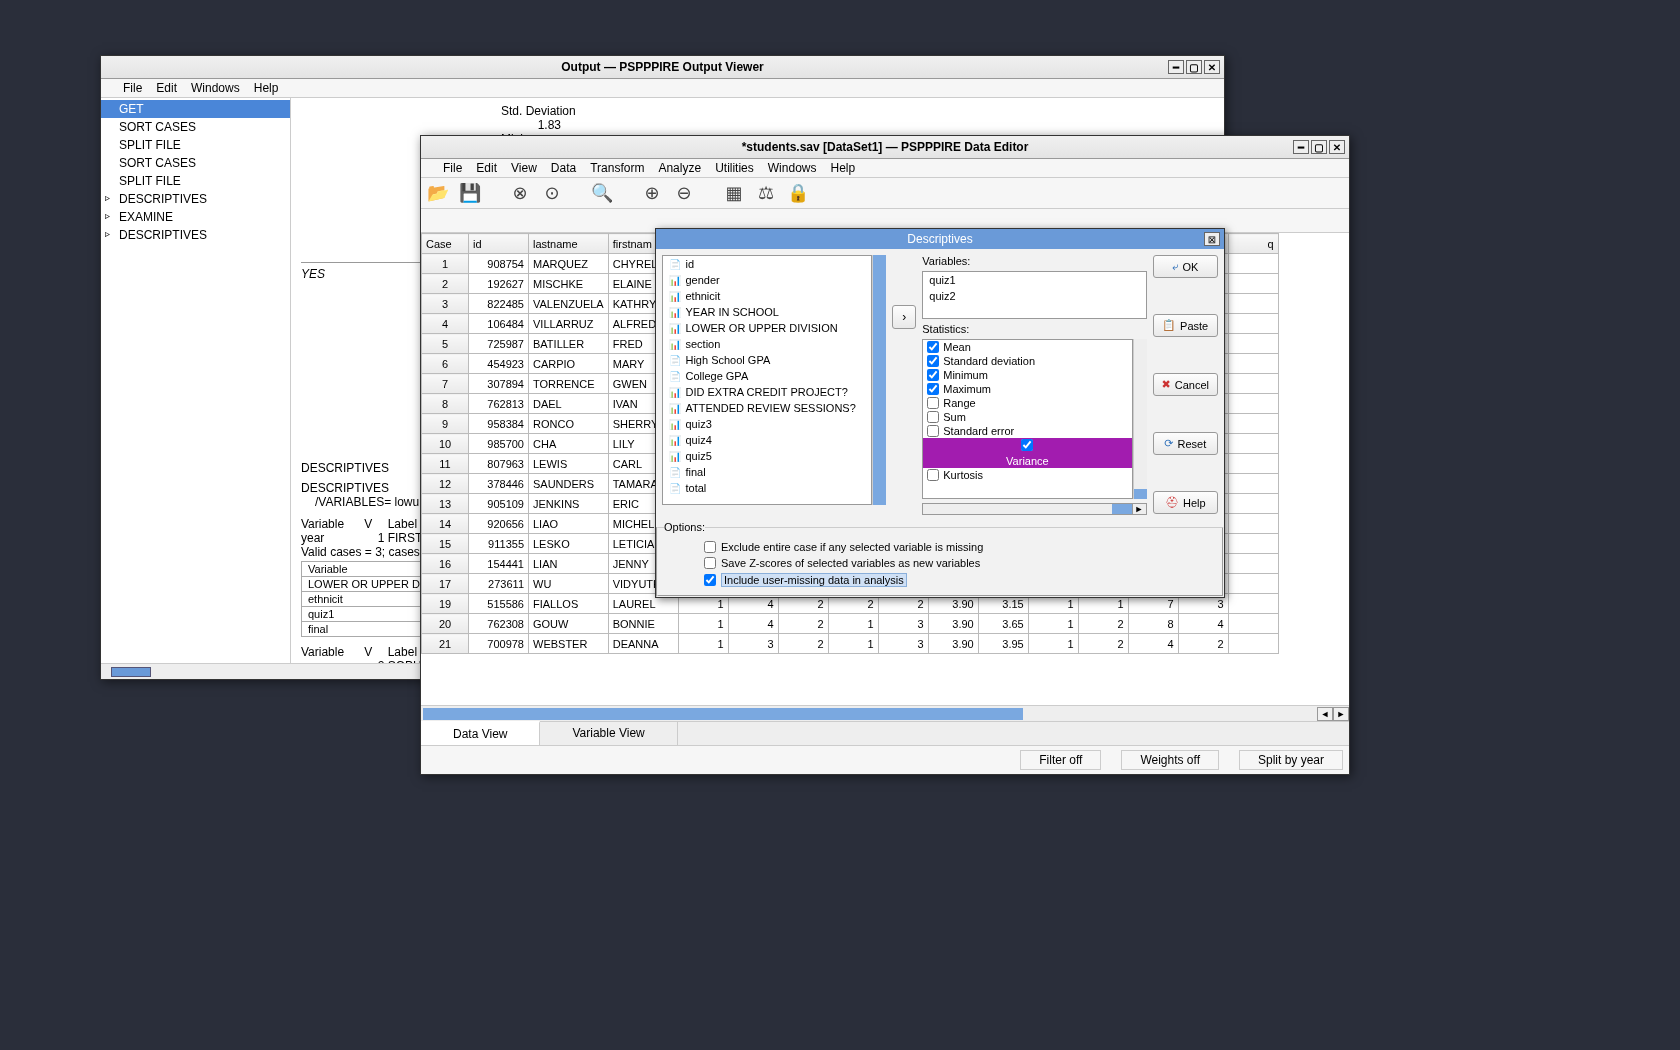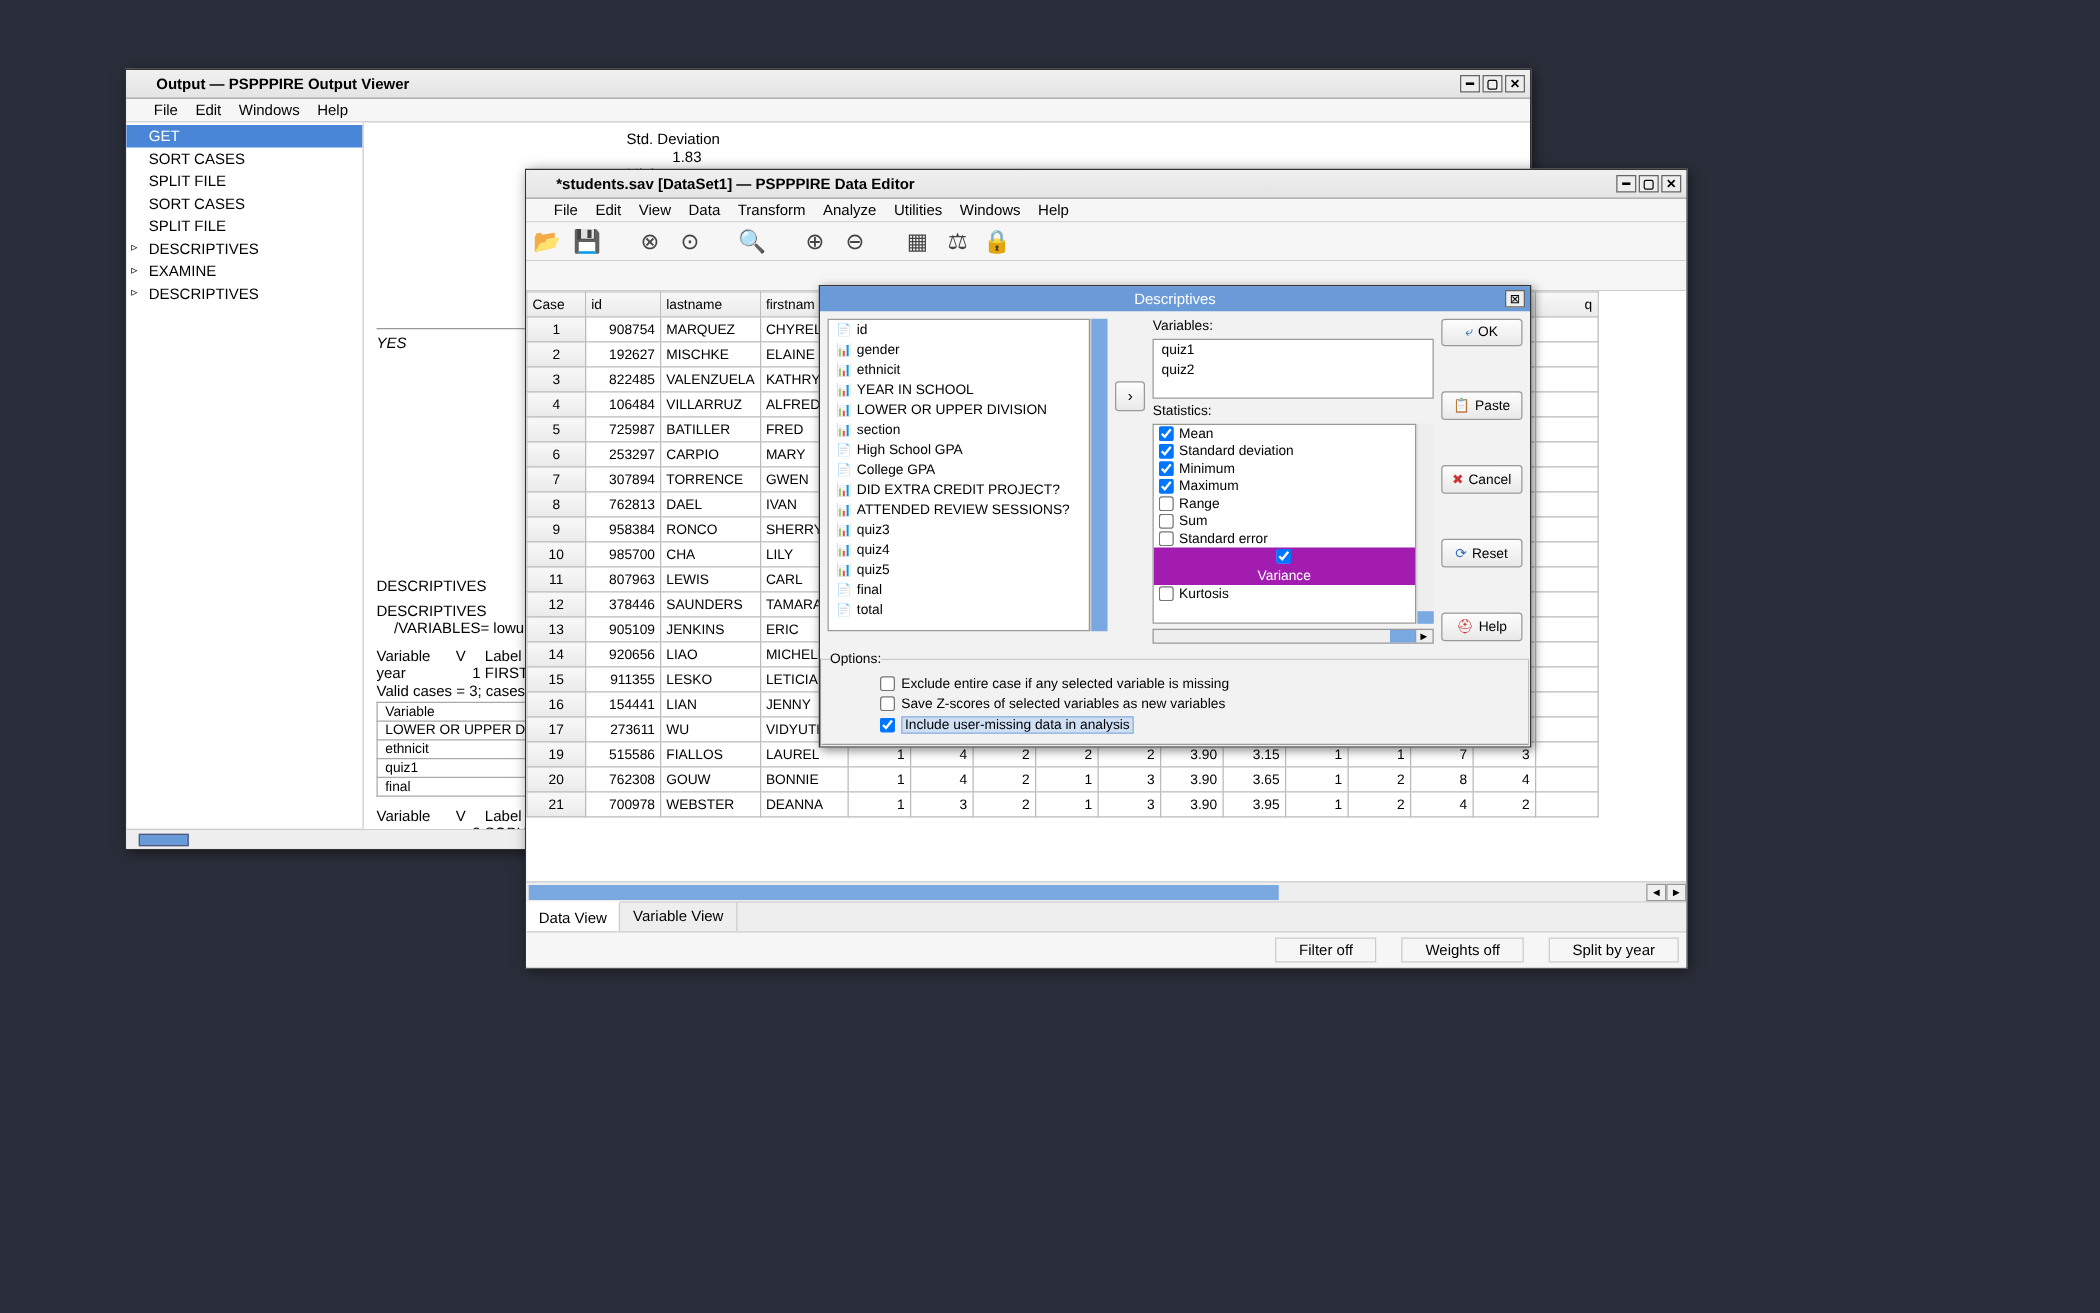--- a/index.html
+++ b/index.html
@@ -1,18 +1,18 @@
 <!DOCTYPE html>
 <html><head>
 <meta charset="utf-8">
 <style>
 * { box-sizing: border-box; margin: 0; padding: 0; }
 body { font-family: sans-serif; font-size: 12px; background: #2a2e3a; width:1680px; height:1050px; position:relative; overflow:hidden; }
 .window { position:absolute; background:#fff; border:1px solid #333; box-shadow:2px 2px 10px rgba(0,0,0,0.5); display:flex; flex-direction:column; }
-.titlebar { background:linear-gradient(#f0f0f0,#e4e4e4); border-bottom:1px solid #999; padding:4px 24px; display:flex; align-items:center; font-weight:bold; justify-content:flex-start; position:relative;}
+.titlebar { background:linear-gradient(#f0f0f0,#e4e4e4); border-bottom:1px solid #999; padding:4px 8px; display:flex; align-items:center; font-weight:bold; justify-content:center; position:relative;}
 .titlebar .controls { position:absolute; right:4px; display:flex; gap:2px;}
 .titlebar .controls span { width:16px; height:14px; border:1px solid #666; background:#eee; font-size:10px; display:flex; align-items:center; justify-content:center; cursor:pointer;}
 .menubar { background:#f6f6f6; border-bottom:1px solid #ccc; padding:2px 22px; display:flex; gap:14px;}
 .menubar span { cursor:pointer; }
 .toolbar { background:#f6f6f6; border-bottom:1px solid #ccc; padding:4px 6px; display:flex; gap:10px; align-items:center;}
 .toolbar .ticon { font-size:18px; width:22px; text-align:center; cursor:pointer; color:#444;}
 
 
 #w-output { top:55px; left:100px; width:1125px; height:625px; }
 .ow-body { flex:1; display:flex; overflow:hidden;}
@@ -36,21 +36,21 @@
 .de-body { flex:1; display:flex; flex-direction:column; overflow:hidden; background:#fff;}
 .blankbar { height:24px; border-bottom:1px solid #ccc; background:#f6f6f6;}
 .grid-wrap { flex:1; overflow:auto; position:relative;}
 table.grid { border-collapse:collapse; font-size:11px;}
 table.grid th, table.grid td { border:1px solid #bbb; padding:2px 4px; white-space:nowrap; height:20px;}
 table.grid th { background:linear-gradient(#f8f8f8,#eaeaea); font-weight:normal; text-align:left; position:sticky; top:0;}
 table.grid th.ch { width:60px; text-align:left;}
 table.grid td.rn { background:linear-gradient(#f8f8f8,#eaeaea); text-align:center;}
 table.grid td.num { text-align:right;}
 .de-tabs { display:flex; border-top:1px solid #ccc; background:#eee;}
-.de-tabs span { padding:4px 10px; border-right:1px solid #ccc; cursor:pointer;}
+.de-tabs span { padding:4px 32px; border-right:1px solid #ccc; cursor:pointer;}
 .de-tabs .active { background:#fff; border-top:2px solid #fff; margin-top:-1px;}
 .de-status { border-top:1px solid #ccc; background:#f6f6f6; display:flex; justify-content:flex-end; padding:4px 6px; gap:20px;}
 .de-status span { border:1px solid #ccc; padding:2px 18px;text-align:right;}
 .de-hscroll { height:16px; background:#eee; border-top:1px solid #ccc; display:flex; align-items:center; position:relative;}
 .de-hscroll .thumb { position:absolute; left:2px; width:600px; height:12px; background:#7aa8e0;}
 .de-hscroll .arrows { margin-left:auto; display:flex;}
 .de-hscroll .arrows span { width:16px; height:14px; border:1px solid #999; background:#f0f0f0; font-size:9px; display:flex; align-items:center; justify-content:center;}
 
 
 #dlg { position:absolute; top:228px; left:655px; width:570px; background:#f2f2f2; border:1px solid #333; box-shadow:2px 2px 8px rgba(0,0,0,0.5);}
@@ -369,21 +369,21 @@
               <td></td>
               <td></td>
               <td></td>
               <td></td>
               <td class="num">6</td>
               <td class="num">4</td>
               <td></td>
             </tr>
             <tr>
               <td class="rn">6</td>
-              <td class="num">253297</td>
+              <td class="num">454923</td>
               <td>CARPIO</td>
               <td>MARY</td>
               <td></td>
               <td></td>
               <td></td>
               <td></td>
               <td></td>
               <td></td>
               <td></td>
               <td></td>

